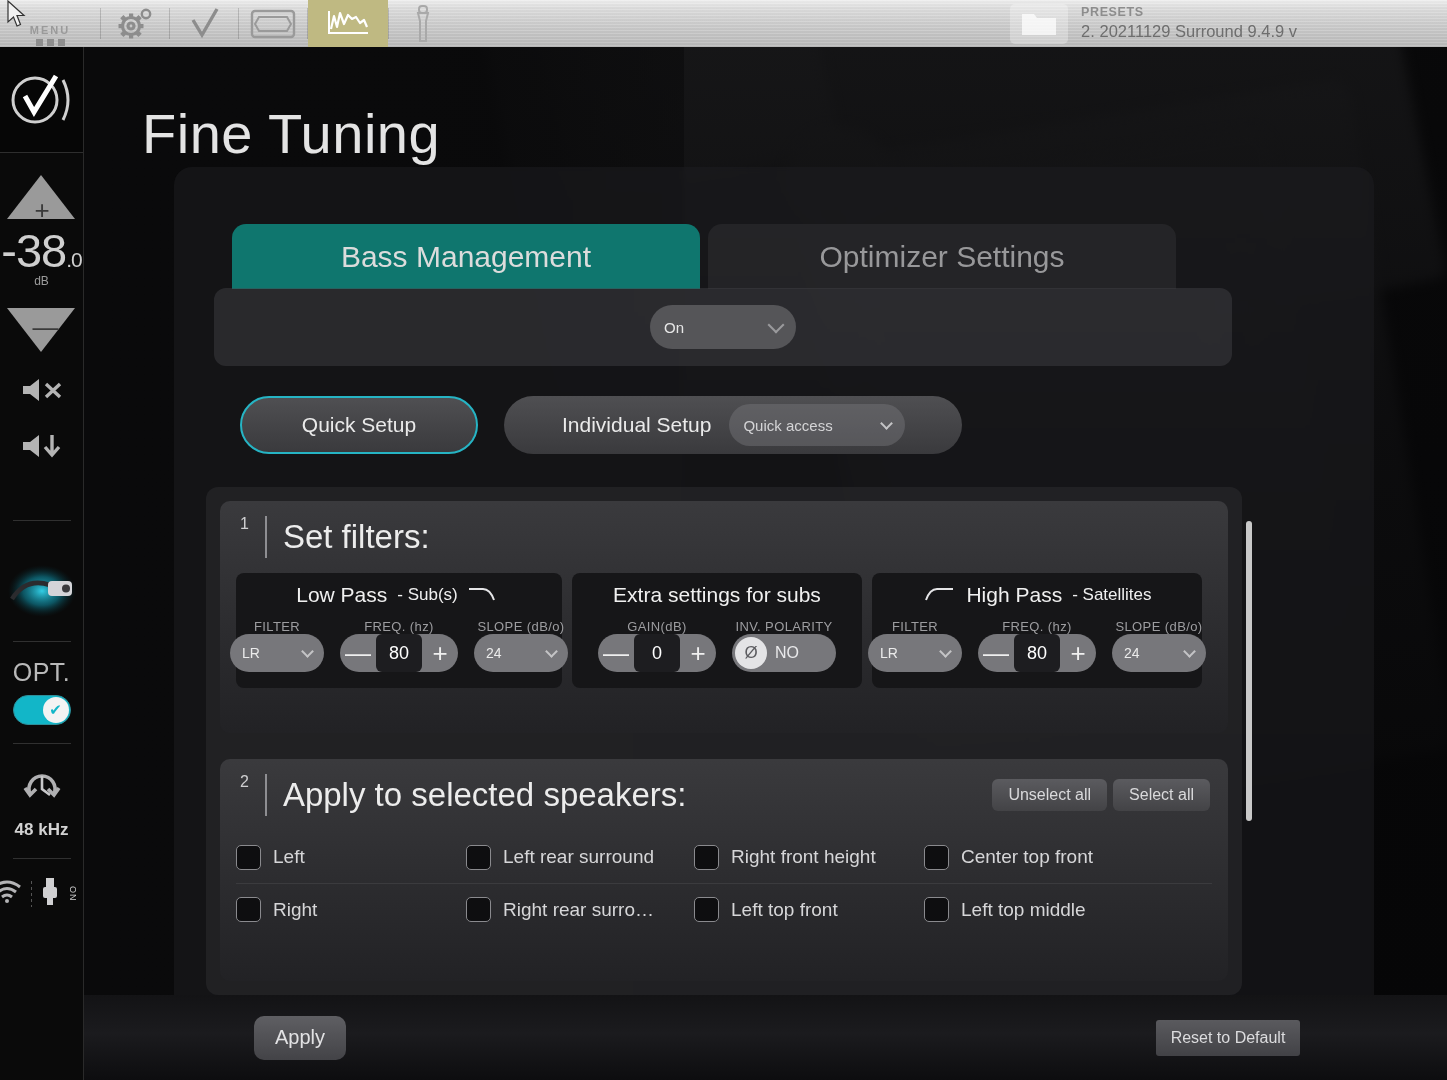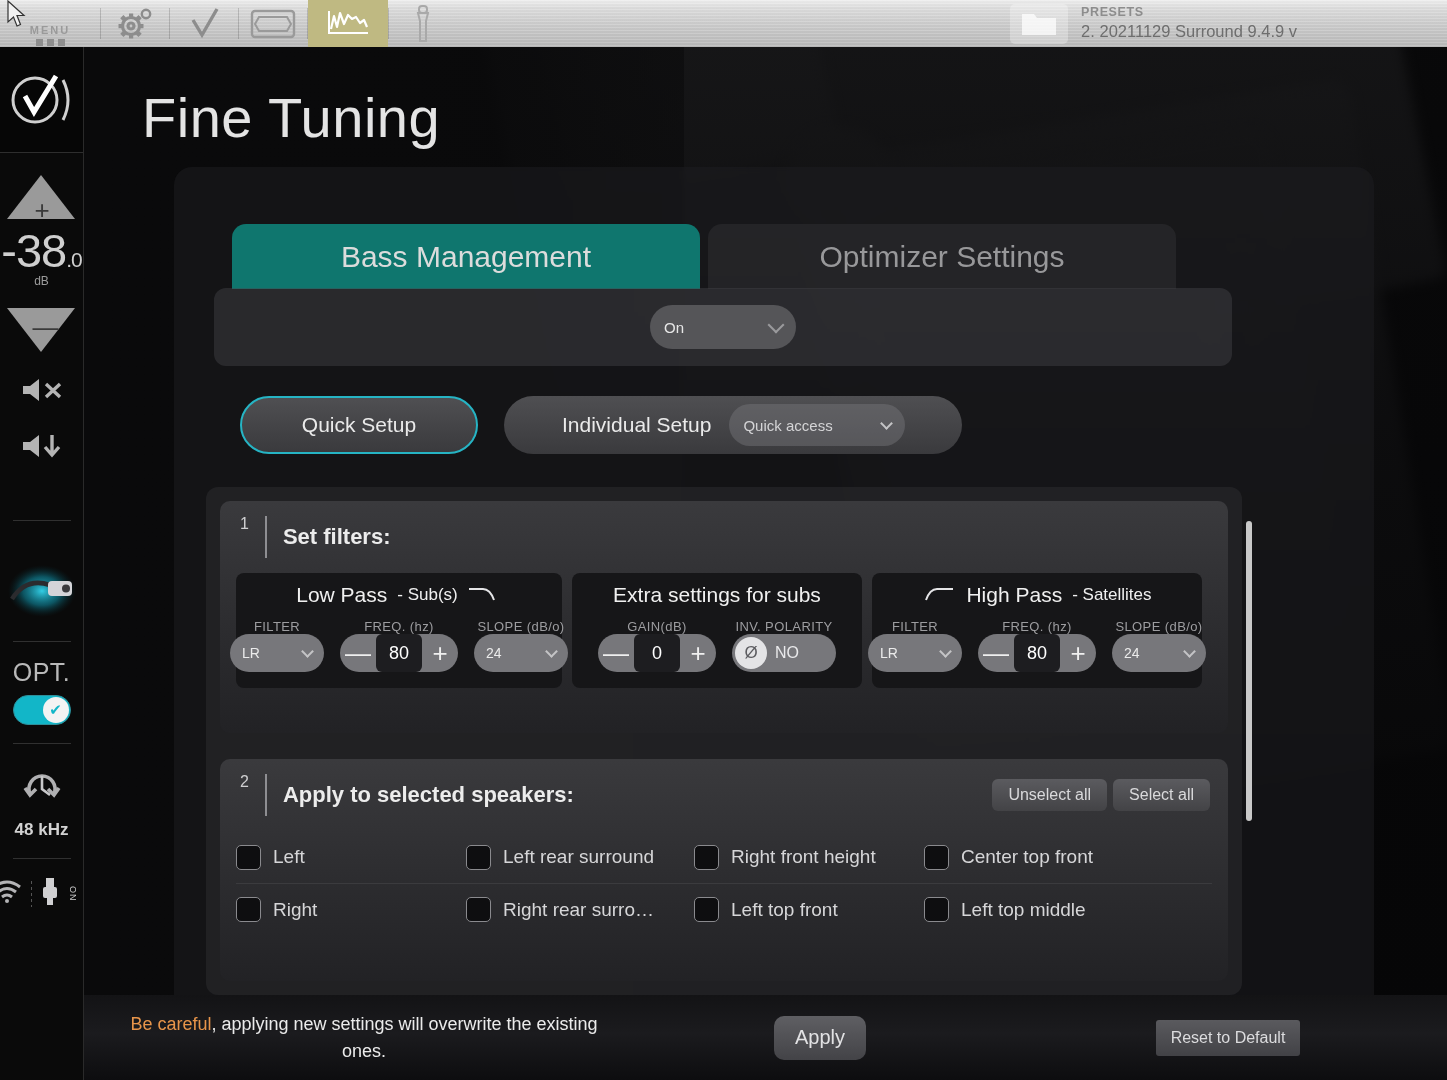--- a/index.html
+++ b/index.html
@@ -120,21 +120,21 @@
   .knob2{ left:1120px; top:260px; width:58px;height:58px;border-radius:50%;
           background:#202023; box-shadow:0 0 0 2px #2c2c30;}
   .knob3{ left:700px; top:80px; width:110px;height:110px;border-radius:50%;
           background:#313134;}
   #bg-veil { position:absolute; inset:0; background:
              linear-gradient(180deg, rgba(6,6,7,.55) 0%, rgba(6,6,7,.80) 40%, rgba(6,6,7,.96) 78%, #060607 100%); }
   #bg-left-veil { position:absolute; left:0; top:0; width:600px; height:100%;
              background: linear-gradient(90deg, #0a0a0b 0%, rgba(10,10,11,.97) 55%, rgba(10,10,11,.6) 100%); }
 
   #page-title {
-    position: absolute; left: 58px; top: 38px; font-size: 56px; font-weight: 300;
+    position: absolute; left: 58px; top: 54px; font-size: 56px; font-weight: 300;
     color: #e4e4e4; letter-spacing: .5px; z-index: 5;
   }
 
   
   #card {
     position: absolute; left: 90px; top: 120px; width: 1200px; height: 880px;
     background: rgba(30,30,32,.55); border-radius: 18px; z-index: 4;
     backdrop-filter: blur(2px);
   }
   #tabs { position:absolute; left: 148px; top: 177px; display: flex; gap: 8px; z-index: 6;}
@@ -181,21 +181,21 @@
   .section {
     position:absolute; left: 14px; width: 1008px;
     background: linear-gradient(180deg,#3a3a3d 0%, #2b2b2e 60%, #222225 100%);
     border-radius: 10px;
   }
   #sec1 { top: 14px; height: 232px; }
   #sec2 { top: 272px; height: 222px; }
   .sec-head { display:flex; align-items:center; height: 72px; padding-left: 20px; }
   .sec-num { font-size: 16px; color:#cfcfd1; align-self:flex-start; margin-top:14px; }
   .sec-bar { width:2px; height: 42px; background:#8e8e92; margin: 0 16px; }
-  .sec-title { font-size: 22px; font-weight: 700; color:#ececec; }
+  .sec-title { font-size: 33px; font-weight: 400; color:#ececec; }
   .sec-head .right-btns { margin-left:auto; display:flex; gap:6px; padding-right: 18px; }
   .mini-btn { height: 32px; padding: 0 16px; border-radius: 6px; font-size: 16px; color:#d9d9db;
               display:flex;align-items:center;
               background: linear-gradient(180deg,#5b5b5f,#434346); }
 
   .filt-row { display:flex; gap: 10px; padding: 0 16px; }
   .fpanel { background:#161618; border-radius: 8px; padding: 10px 0 16px; }
   .fpanel.w1 { width: 326px; }
   .fpanel.w2 { width: 290px; }
   .fpanel.w3 { width: 330px; }
@@ -649,18 +649,15 @@
         </div>
       </div>
     </div>
 
   </div>
 
   <div id="scrollbar"></div>
 </div>
 
 <div id="bottombar">
-  <div id="warn">
-    <b>Be careful</b><span>, applying new settings will overwrite the existing ones.</span>
-  </div>
   <div id="btn-apply">Apply</div>
   <div id="btn-reset">Reset to Default</div>
 </div>
 
 </body></html>

